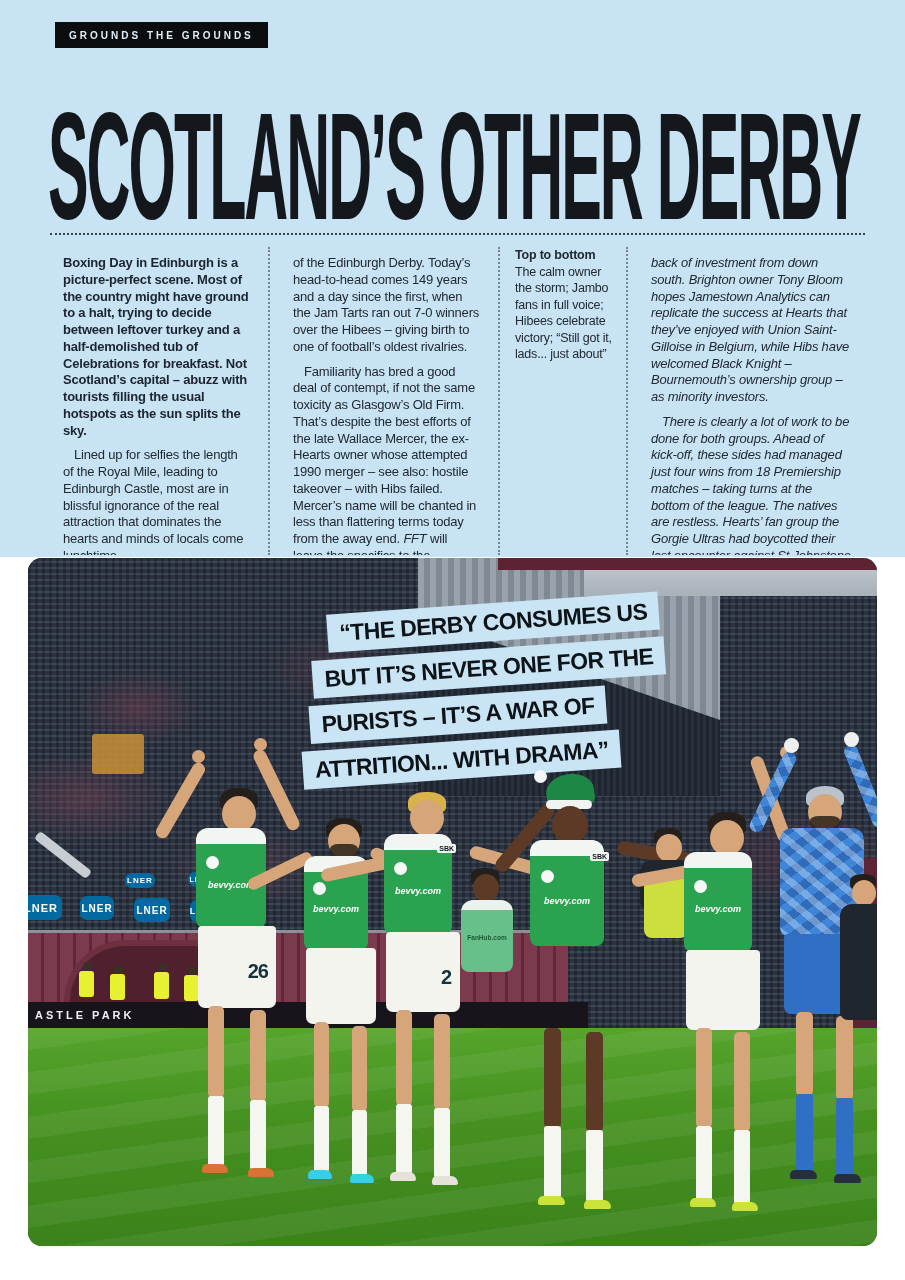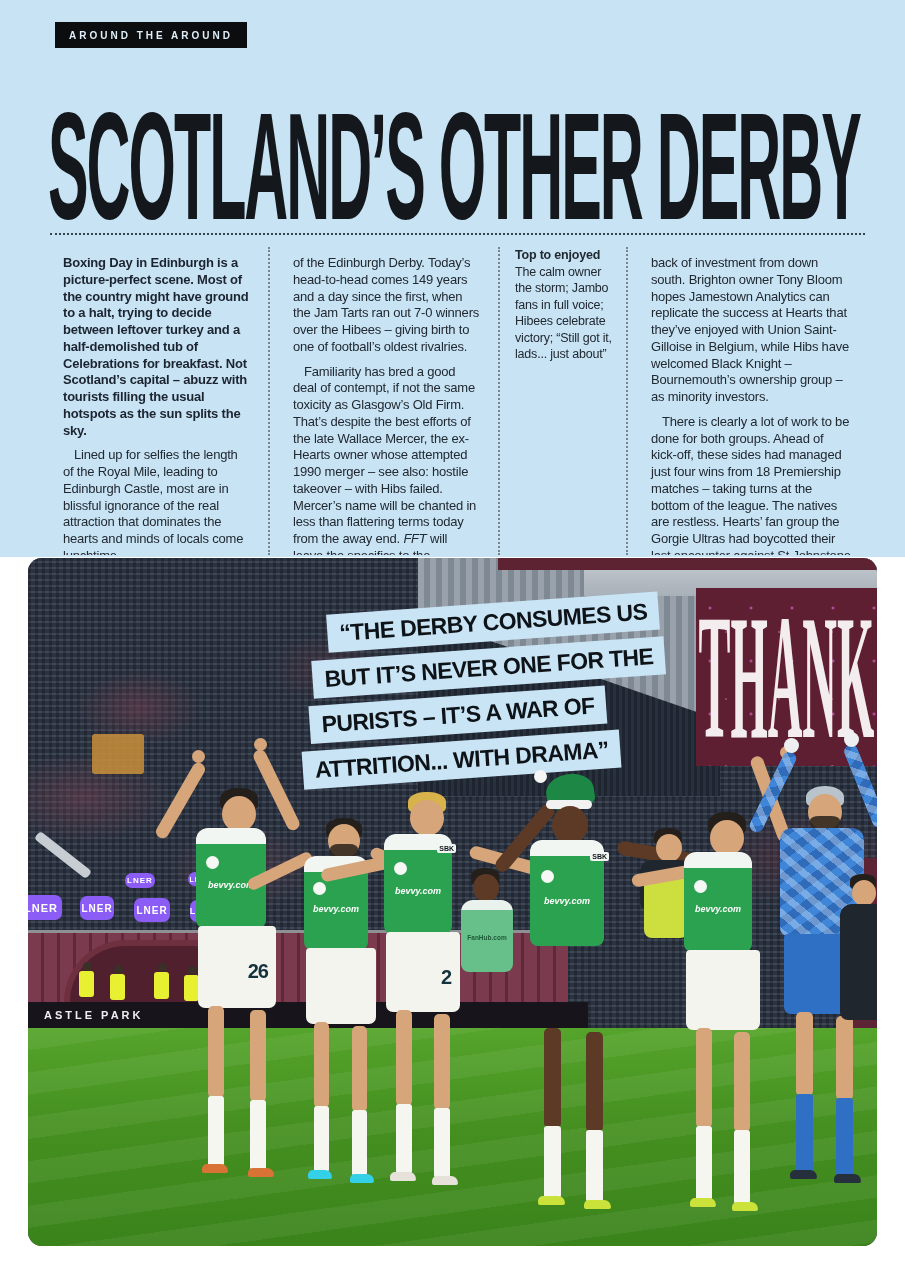--- a/index.html
+++ b/index.html
@@ -20,21 +20,21 @@
   
   .cols{position:absolute;left:55px;top:247px;width:805px;height:308px;overflow:hidden;
         display:flex;justify-content:space-between;}
   .col{box-sizing:border-box;}
   .col p{margin:8px;font-size:13px;line-height:1.29;letter-spacing:-0.2px;color:#212931;}
   .col p.ind{text-indent:11px;}
   .col p.bold{font-weight:700;color:#1c2430;}
   .c1{width:203px;}
   .c2{width:220px;border-left:2px dotted #76828c;padding-left:15px;}
   .ccap{width:118px;border-left:2px dotted #76828c;padding-left:15px;}
-  .c4{width:234px;border-left:2px dotted #76828c;padding-left:15px;}
+  .c4{width:234px;border-left:2px dotted #76828c;padding-left:15px;font-style:italic;}
   .caption p{font-size:12.5px;line-height:1.32;color:#212931;margin:0;}
   .caption .lead{font-weight:700;}
 
   
   .photo{position:absolute;left:28px;top:558px;width:849px;height:688px;border-radius:14px;
          overflow:hidden;background:#2b3442;}
   .crowd{position:absolute;left:0;top:0;width:849px;height:485px;background-color:#333d4d;
     background-image:
       radial-gradient(90px 55px at 110px 150px, rgba(112,62,78,.55), transparent 70%),
       radial-gradient(130px 65px at 55px 240px, rgba(118,66,82,.5), transparent 70%),
@@ -58,29 +58,29 @@
           radial-gradient(2.5px 2.5px at 8px 60px, rgba(215,90,190,.7), transparent 70%);
         background-size:41px 53px, 53px 67px, 31px 43px;
         display:flex;align-items:center;justify-content:center;overflow:hidden;}
   .screen span{display:inline-block;font-family:"Liberation Serif",serif;font-weight:700;
         font-size:178px;line-height:1;color:#f3edef;white-space:nowrap;transform-origin:center;}
 
   .quote{position:absolute;left:270px;top:46px;transform:rotate(-4deg);z-index:30;}
   .qline{display:table;background:#c9e4f5;color:#0e1318;font-weight:700;font-size:23px;
         letter-spacing:-0.6px;padding:6px 12px 5px;margin:0 0 7px;white-space:nowrap;}
 
-  .board{position:absolute;background:#8b5cf6;color:#fff;font-weight:700;display:flex;
+  .board{position:absolute;background:#0369a1;color:#fff;font-weight:700;display:flex;
         align-items:center;justify-content:center;border-radius:7px;letter-spacing:1px;}
   .seats{position:absolute;left:0;top:372px;width:540px;height:72px;border-top:3px solid #8e9094;
         background:repeating-linear-gradient(90deg,#7b3a4d 0 13px,#5e2a39 13px 16px);}
   .dugout{position:absolute;left:36px;top:382px;width:190px;height:62px;
         border-radius:95px 95px 0 0;background:#50202f;border:6px solid #6e2f3f;border-bottom:none;box-sizing:border-box;}
   .rail{position:absolute;left:2px;top:292px;width:66px;height:10px;background:#c8cdd3;transform:rotate(38deg);border-radius:4px;}
   .darkband{position:absolute;left:0;top:444px;width:560px;height:48px;background:#17141c;}
-  .hotel{position:absolute;left:12px;top:447px;width:190px;height:44px;color:#efeff2;padding-left:4px;}
+  .hotel{position:absolute;left:3px;top:447px;width:190px;height:44px;color:#efeff2;padding-left:4px;}
   .hotel .l1{font-size:11px;font-weight:700;letter-spacing:3px;display:block;margin-top:4px;}
   .hotel .l2{font-size:15px;font-weight:700;letter-spacing:6px;display:block;color:#c8332e;margin-top:3px;}
   .amber{position:absolute;left:64px;top:176px;width:52px;height:40px;background:#c98f3a;border-radius:3px;opacity:.85;}
   .rwall{position:absolute;left:822px;top:300px;width:27px;height:185px;background:#5d2435;}
   .pitch{position:absolute;left:0;top:470px;width:849px;height:218px;
         background-image:repeating-linear-gradient(172deg, rgba(255,255,255,.06) 0 22px, transparent 22px 44px),
           linear-gradient(180deg,#55a42b,#459020 45%,#3a831b);}
 
   
   .fig{position:absolute;z-index:40;}
@@ -121,60 +121,57 @@
   .fanhub{position:absolute;left:0;width:100%;text-align:center;color:#1d5c38;font-weight:700;font-size:6.5px;}
   .vest{position:absolute;background:#e8f131;border-radius:3px;z-index:25;}
   .vhead{position:absolute;border-radius:50%;background:#3a3028;z-index:25;}
 </style>
 </head>
 <body>
 
 <div class="page">
   <div class="blue-panel"></div>
 
-  <div class="tag">AROUND THE AROUND</div>
+  <div class="tag">GROUNDS THE GROUNDS</div>
 
   <div class="headline">
     <span style="transform: scaleX(0.400592);">SCOTLAND’S OTHER DERBY</span>
   </div>
 
 
   <div class="dotrule"></div>
 
   <div class="cols">
     <div class="col c1">
       <p class="bold">Boxing Day in Edinburgh is a picture-perfect scene. Most of the country might have ground to a halt, trying to decide between leftover turkey and a half-demolished tub of Celebrations for breakfast. Not Scotland’s capital – abuzz with tourists filling the usual hotspots as the sun splits the sky.</p>
       <p class="ind">Lined up for selfies the length of the Royal Mile, leading to Edinburgh Castle, most are in blissful ignorance of the real attraction that dominates the hearts and minds of locals come lunchtime.</p>
       <p class="ind">Unaware, at least, until they stumble on a sea of maroon or green and white as supporters of Heart of Midlothian and Hibernian trod the well-worn path to Tynecastle Park for the latest instalment</p>
     </div>
     <div class="col c2">
       <p>of the Edinburgh Derby. Today’s head-to-head comes 149 years and a day since the first, when the Jam Tarts ran out 7-0 winners over the Hibees – giving birth to one of football’s oldest rivalries.</p>
       <p class="ind"><span>Familiarity has bred a good deal of contempt, if not the same toxicity as Glasgow’s Old Firm. That’s despite the best efforts of the late Wallace Mercer, the ex-Hearts owner whose attempted 1990 merger – see also: hostile takeover – with Hibs failed. Mercer’s name will be chanted in less than flattering terms today from the away end. </span><i>FFT</i><span> will leave the specifics to the imagination.</span></p>
       <p class="ind">If one thing does unite the two tribes, it’s a sense that they’re both selling themselves short – especially on the</p>
     </div>
     <div class="col ccap caption">
-      <p><span class="lead">Top to enjoyed</span><br>
+      <p><span class="lead">Top to bottom</span><br>
       <span>The calm owner the storm; Jambo fans in full voice; Hibees celebrate victory; “Still got it, lads... just about”</span></p>
     </div>
     <div class="col c4">
       <p>back of investment from down south. Brighton owner Tony Bloom hopes Jamestown Analytics can replicate the success at Hearts that they’ve enjoyed with Union Saint-Gilloise in Belgium, while Hibs have welcomed Black Knight – Bournemouth’s ownership group – as minority investors.</p>
       <p class="ind">There is clearly a lot of work to be done for both groups. Ahead of kick-off, these sides had managed just four wins from 18 Premiership matches – taking turns at the bottom of the league. The natives are restless. Hearts’ fan group the Gorgie Ultras had boycotted their last encounter against St Johnstone in response to a 2-2 draw with Moldovan minnows Petrocub that cost them</p>
     </div>
   </div>
 
   <div class="photo">
     <div class="crowd"></div>
     <div class="wall"></div>
     <div class="wedge"></div>
     <div class="roofgrey"></div>
     <div class="beam"></div>
 
-    <div class="screen">
-      <span style="transform: scaleX(0.269525);">THANK</span>
-    </div>
 
     <div class="quote">
       <div class="qline" style="margin-left:34px;">“THE DERBY CONSUMES US</div>
       <div class="qline" style="margin-left:16px;">BUT IT’S NEVER ONE FOR THE</div>
       <div class="qline" style="margin-left:10px;">PURISTS – IT’S A WAR OF</div>
       <div class="qline">ATTRITION... WITH DRAMA”</div>
     </div>
 
     <div class="board" style="left:97px;top:315px;width:30px;height:15px;font-size:8px;">LNER</div>
     <div class="board" style="left:160px;top:314px;width:26px;height:14px;font-size:7px;">LNER</div>

